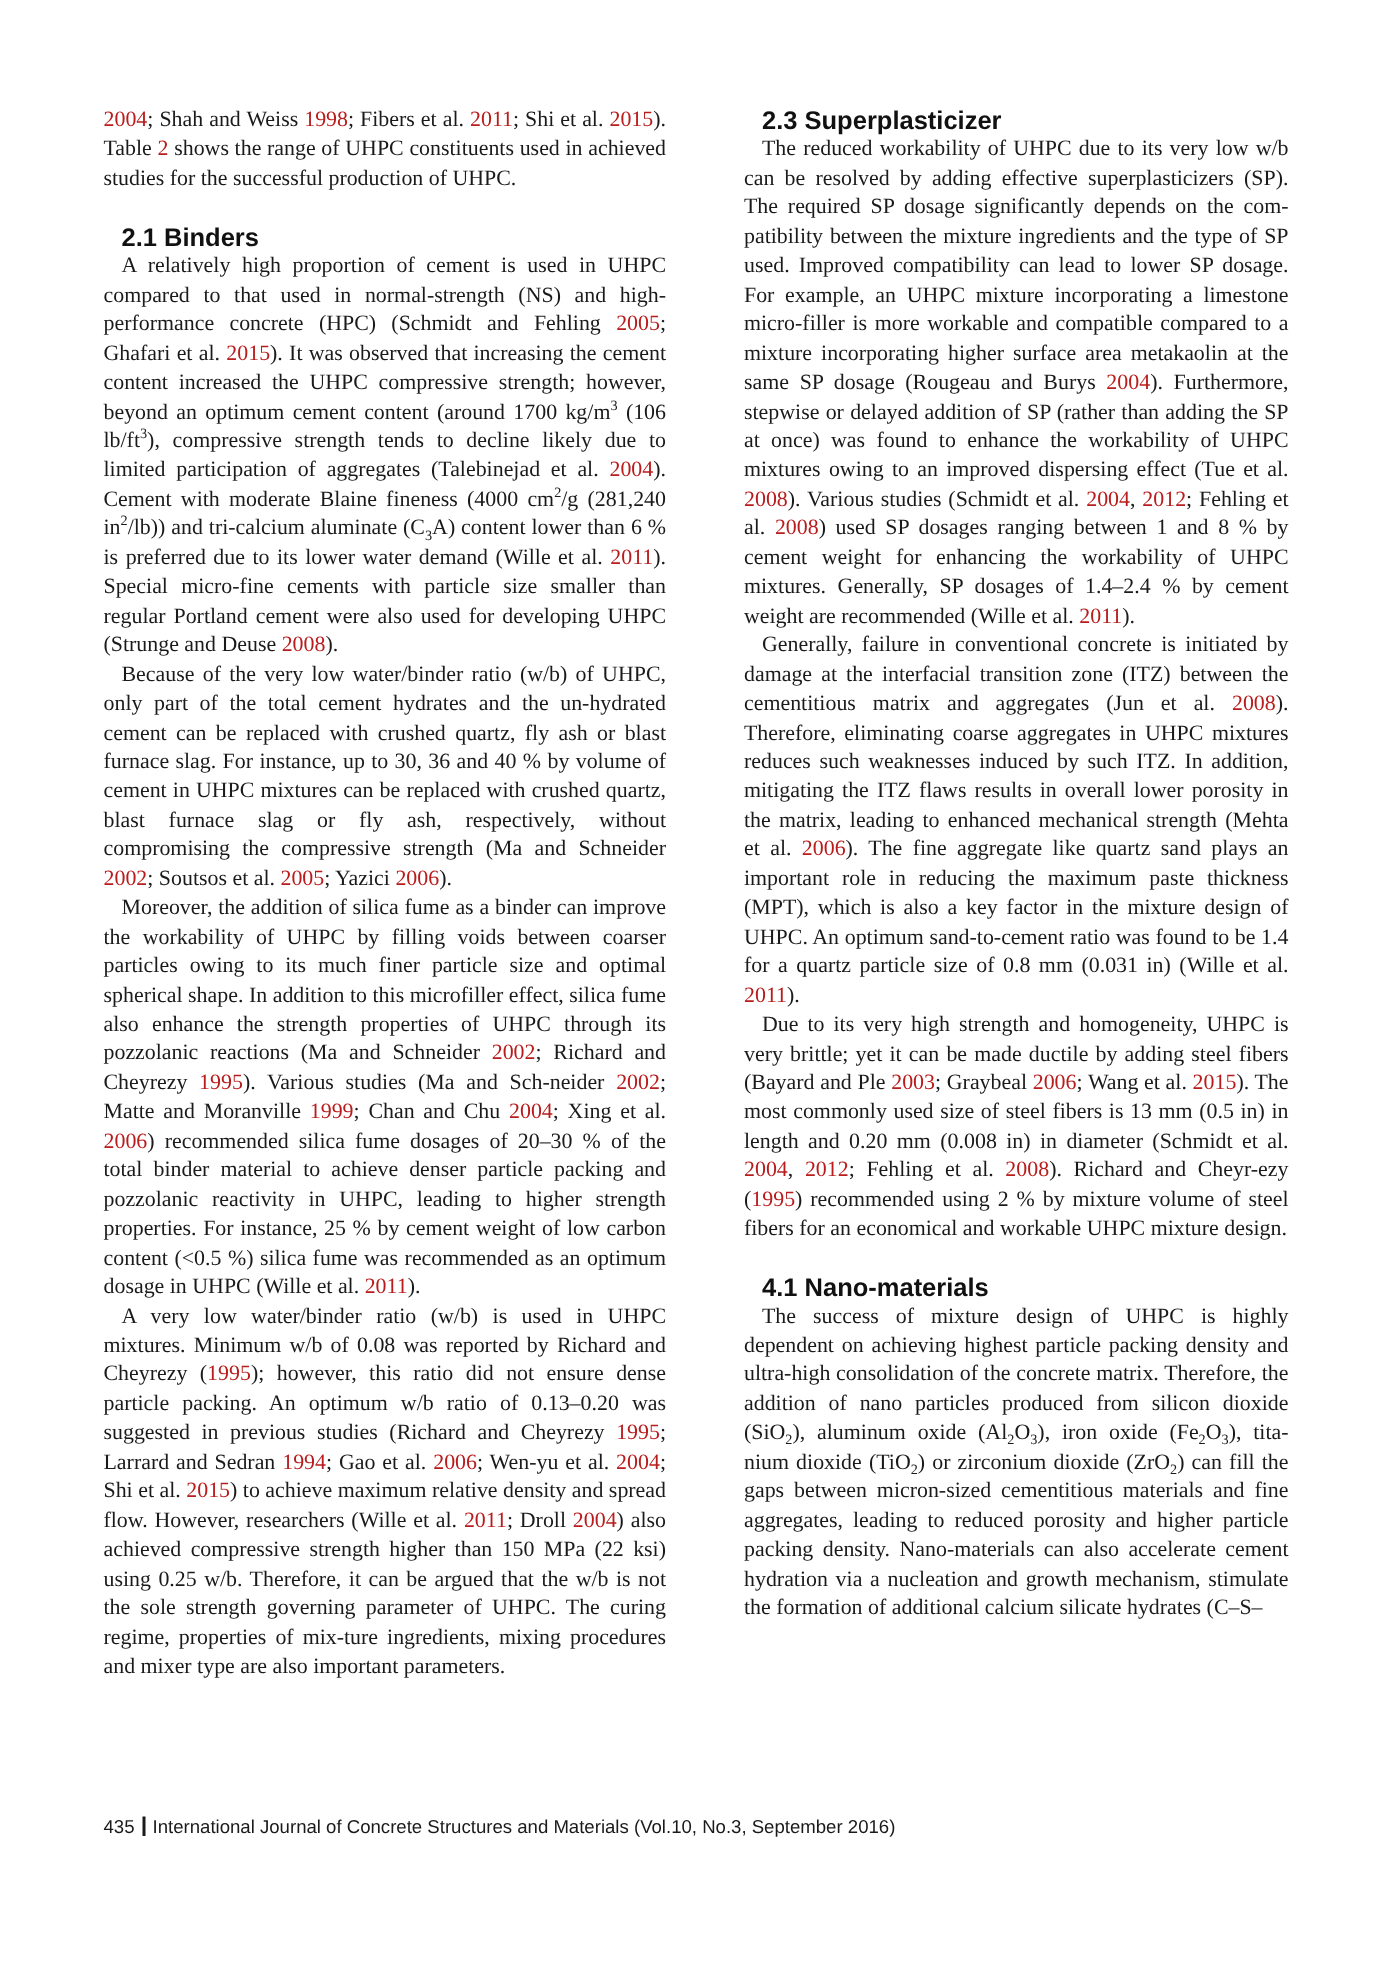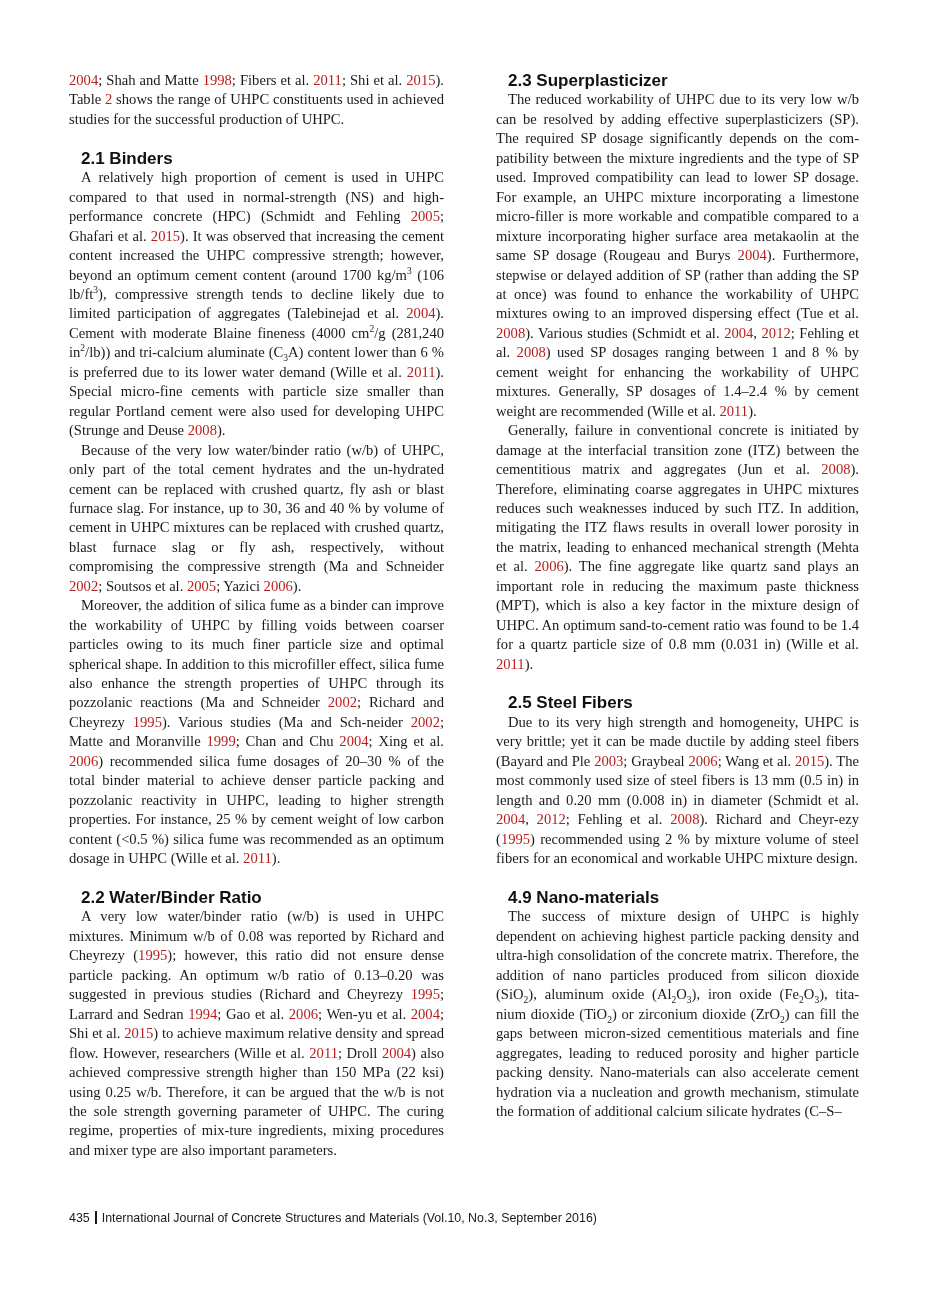--- a/index.html
+++ b/index.html
@@ -29,42 +29,40 @@
     white-space: nowrap;
   }
   .footer .bar { display: inline-block; width: 2px; height: 13px; background: #1a1a1a; vertical-align: -2px; margin: 0 5px 0 5px; }
 </style>
 </head>
 <body>
 
 <div class="page">
 
   <div class="col left">
-    <p class="cont"><a class="ref">2004</a><span>; Shah and Matte </span><a class="ref">1998</a><span>; Fibers et al. </span><a class="ref">2011</a><span>; Shi et al. </span><a class="ref">2015</a><span>). Table </span><a class="ref">2</a><span> shows the range of UHPC constituents used in achieved studies for the successful production of UHPC.</span></p>
+    <p class="cont"><a class="ref">2004</a><span>; Shah and Weiss </span><a class="ref">1998</a><span>; Fibers et al. </span><a class="ref">2011</a><span>; Shi et al. </span><a class="ref">2015</a><span>). Table </span><a class="ref">2</a><span> shows the range of UHPC constituents used in achieved studies for the successful production of UHPC.</span></p>
 
     <h2>2.1 Binders</h2>
     <p><span>A relatively high proportion of cement is used in UHPC compared to that used in normal-strength (NS) and high-performance concrete (HPC) (Schmidt and Fehling </span><a class="ref">2005</a><span>; Ghafari et al. </span><a class="ref">2015</a><span>). It was observed that increasing the cement content increased the UHPC compressive strength; however, beyond an optimum cement content (around 1700 kg/m</span><sup>3</sup><span> (106 lb/ft</span><sup>3</sup><span>), compressive strength tends to decline likely due to limited participation of aggregates (Talebinejad et al. </span><a class="ref">2004</a><span>). Cement with moderate Blaine fineness (4000 cm</span><sup>2</sup><span>/g (281,240 in</span><sup>2</sup><span>/lb)) and tri-calcium aluminate (C</span><sub>3</sub><span>A) content lower than 6 % is preferred due to its lower water demand (Wille et al. </span><a class="ref">2011</a><span>). Special micro-fine cements with particle size smaller than regular Portland cement were also used for developing UHPC (Strunge and Deuse </span><a class="ref">2008</a><span>).</span></p>
 
     <p><span>Because of the very low water/binder ratio (w/b) of UHPC, only part of the total cement hydrates and the un-hydrated cement can be replaced with crushed quartz, fly ash or blast furnace slag. For instance, up to 30, 36 and 40 % by volume of cement in UHPC mixtures can be replaced with crushed quartz, blast furnace slag or fly ash, respectively, without compromising the compressive strength (Ma and Schneider </span><a class="ref">2002</a><span>; Soutsos et al. </span><a class="ref">2005</a><span>; Yazici </span><a class="ref">2006</a><span>).</span></p>
 
     <p><span>Moreover, the addition of silica fume as a binder can improve the workability of UHPC by filling voids between coarser particles owing to its much finer particle size and optimal spherical shape. In addition to this microfiller effect, silica fume also enhance the strength properties of UHPC through its pozzolanic reactions (Ma and Schneider </span><a class="ref">2002</a><span>; Richard and Cheyrezy </span><a class="ref">1995</a><span>). Various studies (Ma and Sch-neider </span><a class="ref">2002</a><span>; Matte and Moranville </span><a class="ref">1999</a><span>; Chan and Chu </span><a class="ref">2004</a><span>; Xing et al. </span><a class="ref">2006</a><span>) recommended silica fume dosages of 20–30 % of the total binder material to achieve denser particle packing and pozzolanic reactivity in UHPC, leading to higher strength properties. For instance, 25 % by cement weight of low carbon content (&lt;0.5 %) silica fume was recommended as an optimum dosage in UHPC (Wille et al. </span><a class="ref">2011</a><span>).</span></p>
 
-    <h2>2.2 Water/Binder Ratio</h2>
     <p><span>A very low water/binder ratio (w/b) is used in UHPC mixtures. Minimum w/b of 0.08 was reported by Richard and Cheyrezy (</span><a class="ref">1995</a><span>); however, this ratio did not ensure dense particle packing. An optimum w/b ratio of 0.13–0.20 was suggested in previous studies (Richard and Cheyrezy </span><a class="ref">1995</a><span>; Larrard and Sedran </span><a class="ref">1994</a><span>; Gao et al. </span><a class="ref">2006</a><span>; Wen-yu et al. </span><a class="ref">2004</a><span>; Shi et al. </span><a class="ref">2015</a><span>) to achieve maximum relative density and spread flow. However, researchers (Wille et al. </span><a class="ref">2011</a><span>; Droll </span><a class="ref">2004</a><span>) also achieved compressive strength higher than 150 MPa (22 ksi) using 0.25 w/b. Therefore, it can be argued that the w/b is not the sole strength governing parameter of UHPC. The curing regime, properties of mix-ture ingredients, mixing procedures and mixer type are also important parameters.</span></p>
   </div>
 
   <div class="col right">
     <h2 class="first">2.3 Superplasticizer</h2>
     <p><span>The reduced workability of UHPC due to its very low w/b can be resolved by adding effective superplasticizers (SP). The required SP dosage significantly depends on the com-patibility between the mixture ingredients and the type of SP used. Improved compatibility can lead to lower SP dosage. For example, an UHPC mixture incorporating a limestone micro-filler is more workable and compatible compared to a mixture incorporating higher surface area metakaolin at the same SP dosage (Rougeau and Burys </span><a class="ref">2004</a><span>). Furthermore, stepwise or delayed addition of SP (rather than adding the SP at once) was found to enhance the workability of UHPC mixtures owing to an improved dispersing effect (Tue et al. </span><a class="ref">2008</a><span>). Various studies (Schmidt et al. </span><a class="ref">2004</a><span>, </span><a class="ref">2012</a><span>; Fehling et al. </span><a class="ref">2008</a><span>) used SP dosages ranging between 1 and 8 % by cement weight for enhancing the workability of UHPC mixtures. Generally, SP dosages of 1.4–2.4 % by cement weight are recommended (Wille et al. </span><a class="ref">2011</a><span>).</span></p>
 
     <p><span>Generally, failure in conventional concrete is initiated by damage at the interfacial transition zone (ITZ) between the cementitious matrix and aggregates (Jun et al. </span><a class="ref">2008</a><span>). Therefore, eliminating coarse aggregates in UHPC mixtures reduces such weaknesses induced by such ITZ. In addition, mitigating the ITZ flaws results in overall lower porosity in the matrix, leading to enhanced mechanical strength (Mehta et al. </span><a class="ref">2006</a><span>). The fine aggregate like quartz sand plays an important role in reducing the maximum paste thickness (MPT), which is also a key factor in the mixture design of UHPC. An optimum sand-to-cement ratio was found to be 1.4 for a quartz particle size of 0.8 mm (0.031 in) (Wille et al. </span><a class="ref">2011</a><span>).</span></p>
 
-    <h2>2.5 Steel Fibers</h2>
     <p><span>Due to its very high strength and homogeneity, UHPC is very brittle; yet it can be made ductile by adding steel fibers (Bayard and Ple </span><a class="ref">2003</a><span>; Graybeal </span><a class="ref">2006</a><span>; Wang et al. </span><a class="ref">2015</a><span>). The most commonly used size of steel fibers is 13 mm (0.5 in) in length and 0.20 mm (0.008 in) in diameter (Schmidt et al. </span><a class="ref">2004</a><span>, </span><a class="ref">2012</a><span>; Fehling et al. </span><a class="ref">2008</a><span>). Richard and Cheyr-ezy (</span><a class="ref">1995</a><span>) recommended using 2 % by mixture volume of steel fibers for an economical and workable UHPC mixture design.</span></p>
 
-    <h2>4.9 Nano-materials</h2>
+    <h2>4.1 Nano-materials</h2>
     <p><span>The success of mixture design of UHPC is highly dependent on achieving highest particle packing density and ultra-high consolidation of the concrete matrix. Therefore, the addition of nano particles produced from silicon dioxide (SiO</span><sub>2</sub><span>), aluminum oxide (Al</span><sub>2</sub><span>O</span><sub>3</sub><span>), iron oxide (Fe</span><sub>2</sub><span>O</span><sub>3</sub><span>), tita-nium dioxide (TiO</span><sub>2</sub><span>) or zirconium dioxide (ZrO</span><sub>2</sub><span>) can fill the gaps between micron-sized cementitious materials and fine aggregates, leading to reduced porosity and higher particle packing density. Nano-materials can also accelerate cement hydration via a nucleation and growth mechanism, stimulate the formation of additional calcium silicate hydrates (C–S–</span></p>
   </div>
 
   <div class="footer">
     <span>435</span><span class="bar"></span><span>International Journal of Concrete Structures and Materials (Vol.10, No.3, September 2016)</span>
   </div>
 </div>
 
 </body></html>

